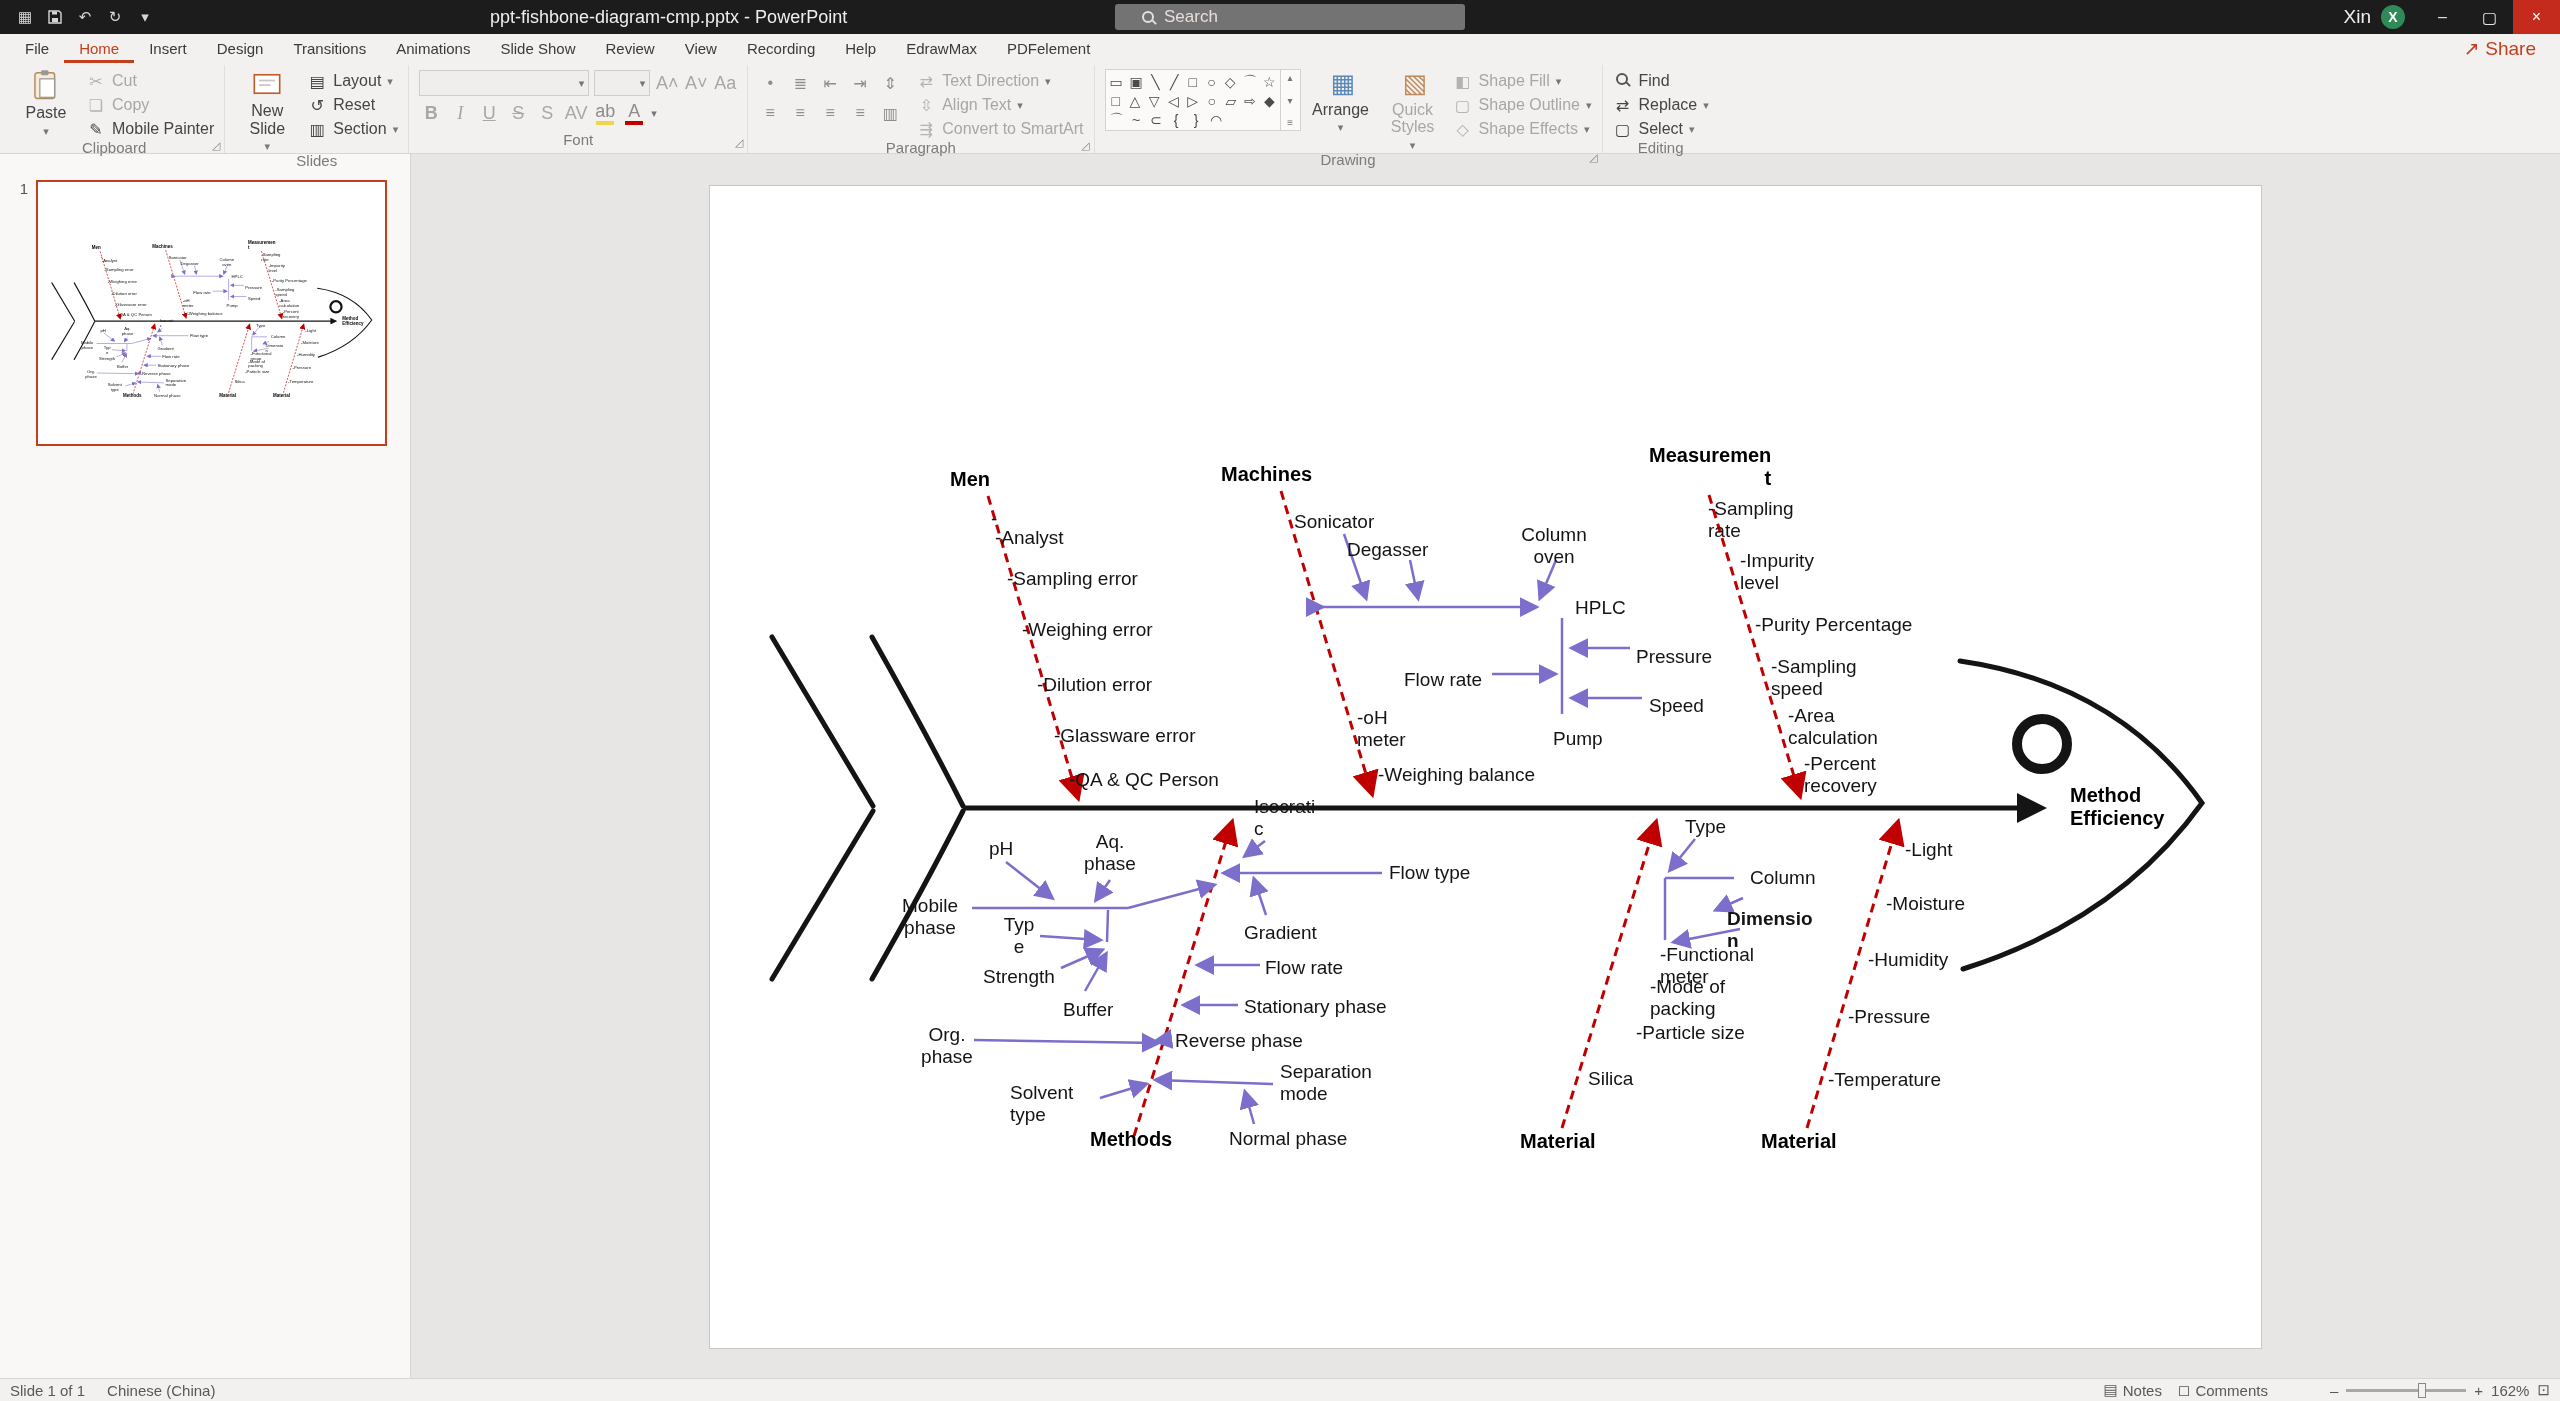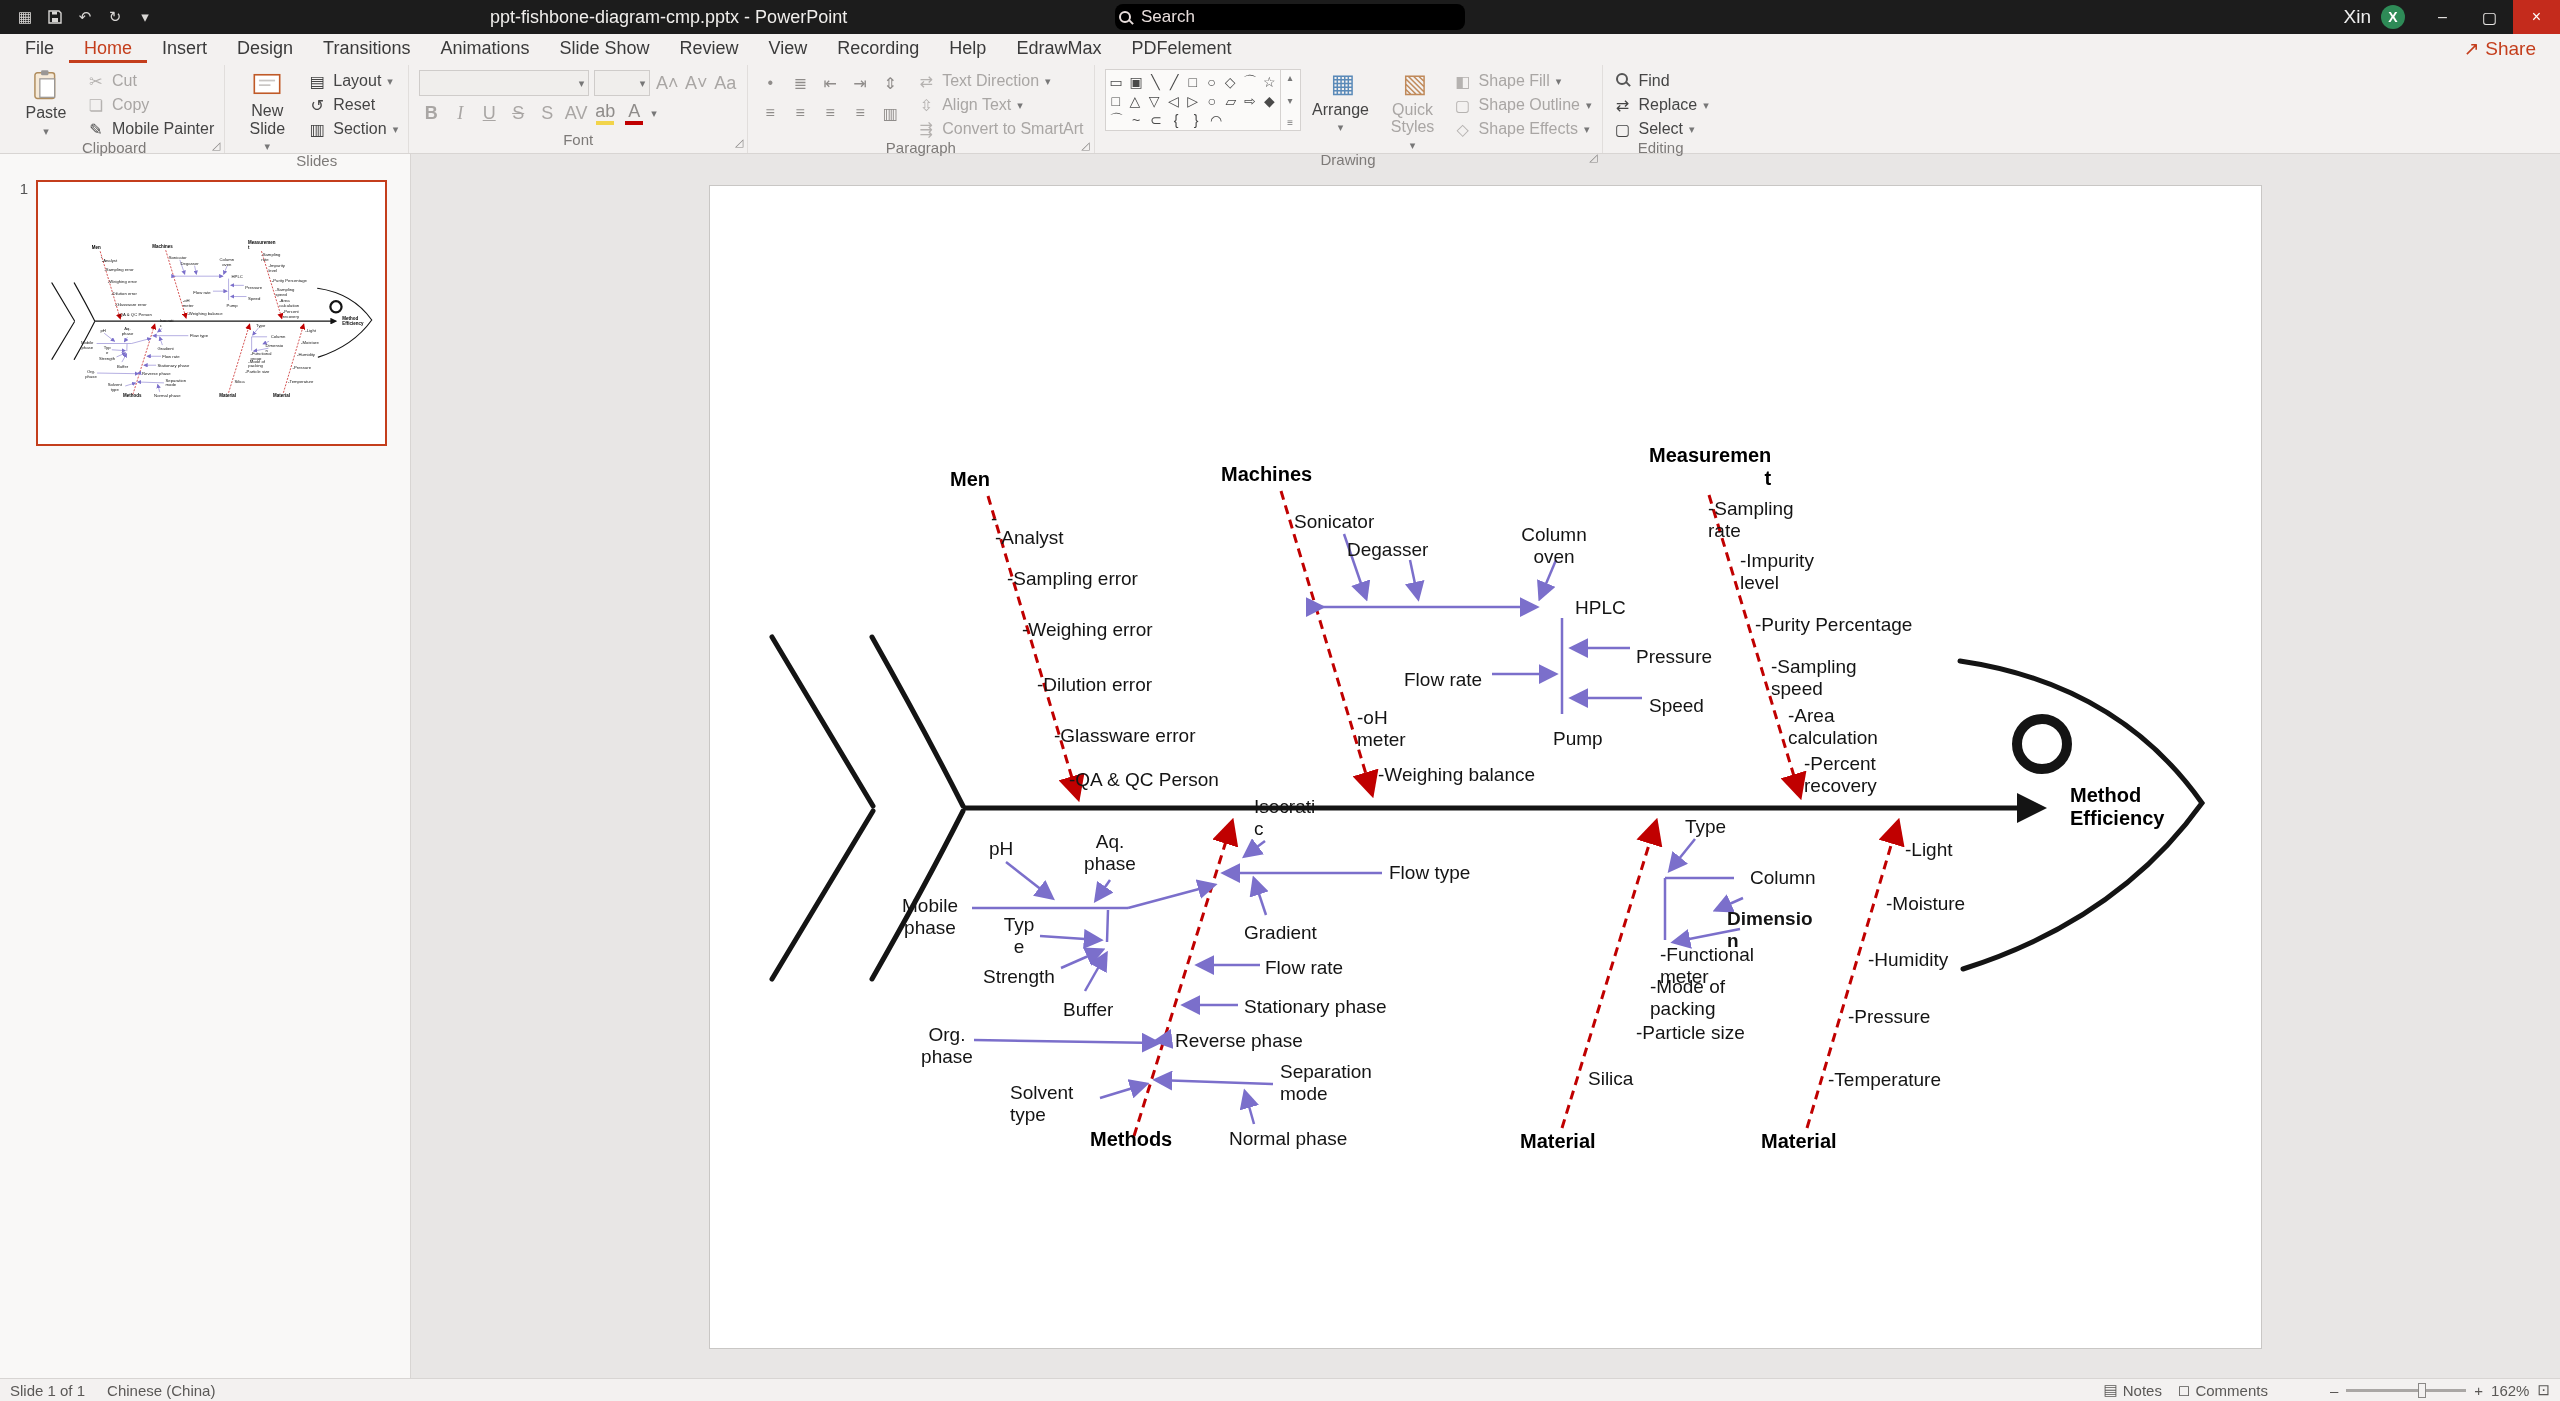--- a/index.html
+++ b/index.html
@@ -6,38 +6,38 @@
   html,body { width:2560px; height:1401px; overflow:hidden;
     font-family:"Liberation Sans","DejaVu Sans",sans-serif; background:#e8e6e5; }
   .app { width:2560px; height:1401px; display:flex; flex-direction:column; }
 
   
   .titlebar { height:34px; background:#1c1c1c; color:#e6e4e2; display:flex; align-items:center;
     padding:0 0 0 10px; position:relative; flex:0 0 auto; }
   .tb-ic { width:30px; height:34px; display:flex; align-items:center; justify-content:center;
     font-size:15px; color:#d8d6d4; }
   .tb-title { margin-left:330px; font-size:18px; color:#f0eeec; white-space:nowrap; }
-  .tb-search { position:absolute; left:1115px; top:4px; width:350px; height:26px; background:#000000;
-    border-radius:8px; display:flex; align-items:center; gap:8px; padding:0 3px; color:#e8dedc; font-size:17px; }
+  .tb-search { position:absolute; left:1115px; top:4px; width:350px; height:26px; background:#737373;
+    border-radius:3px; display:flex; align-items:center; gap:8px; padding:0 26px; color:#e8dedc; font-size:17px; }
   .tb-right { margin-left:auto; display:flex; align-items:center; height:34px; }
   .tb-user { font-size:19px; margin-right:10px; color:#eee; }
   .avatar { width:24px; height:24px; border-radius:50%; background:#2e8b57; color:#fff; font-size:14px;
     display:flex; align-items:center; justify-content:center; margin-right:14px; font-weight:bold; }
   .winbtn { width:47px; height:34px; display:flex; align-items:center; justify-content:center;
     font-size:16px; color:#e6e4e2; }
   .winbtn.close { background:#c42b1c; color:#fff; }
   .mag { position:relative; width:15px; height:15px; display:inline-block; flex:0 0 auto; }
   .mag::before { content:""; position:absolute; left:1px; top:1px; width:8px; height:8px;
     border:2px solid currentColor; border-radius:50%; }
   .mag::after { content:""; position:absolute; left:10px; top:11px; width:6px; height:2px;
     background:currentColor; transform:rotate(45deg); }
 
   
   .tabsrow { height:29px; background:#f3f1f0; display:flex; align-items:stretch; padding-left:10px; flex:0 0 auto; }
-  .tab { padding:8px 15px; font-size:18px; color:#3a3a3a; display:flex; align-items:center; white-space:nowrap; }
+  .tab { padding:8px 15px; font-size:15px; color:#3a3a3a; display:flex; align-items:center; white-space:nowrap; }
   .tab.active { color:#c43e1c; box-shadow:inset 0 -3px 0 #c43e1c; }
   .share-btn { margin-left:auto; margin-right:24px; display:flex; align-items:center; gap:6px;
     color:#c43e1c; font-size:19px; }
 
   
   .ribbon { height:91px; background:#f3f1f0; border-bottom:1px solid #d8d5d3; display:flex;
     padding:2px 4px 0 4px; flex:0 0 auto; }
   .group { display:flex; flex-direction:column; border-right:1px solid #e1dedc; padding:0 4px; }
   .gc { flex:1; display:flex; align-items:flex-start; gap:8px; padding:4px 6px 0 6px; }
   .glabel { height:22px; font-size:15px; color:#7d7a78; text-align:center; position:relative; padding:0 16px; }

